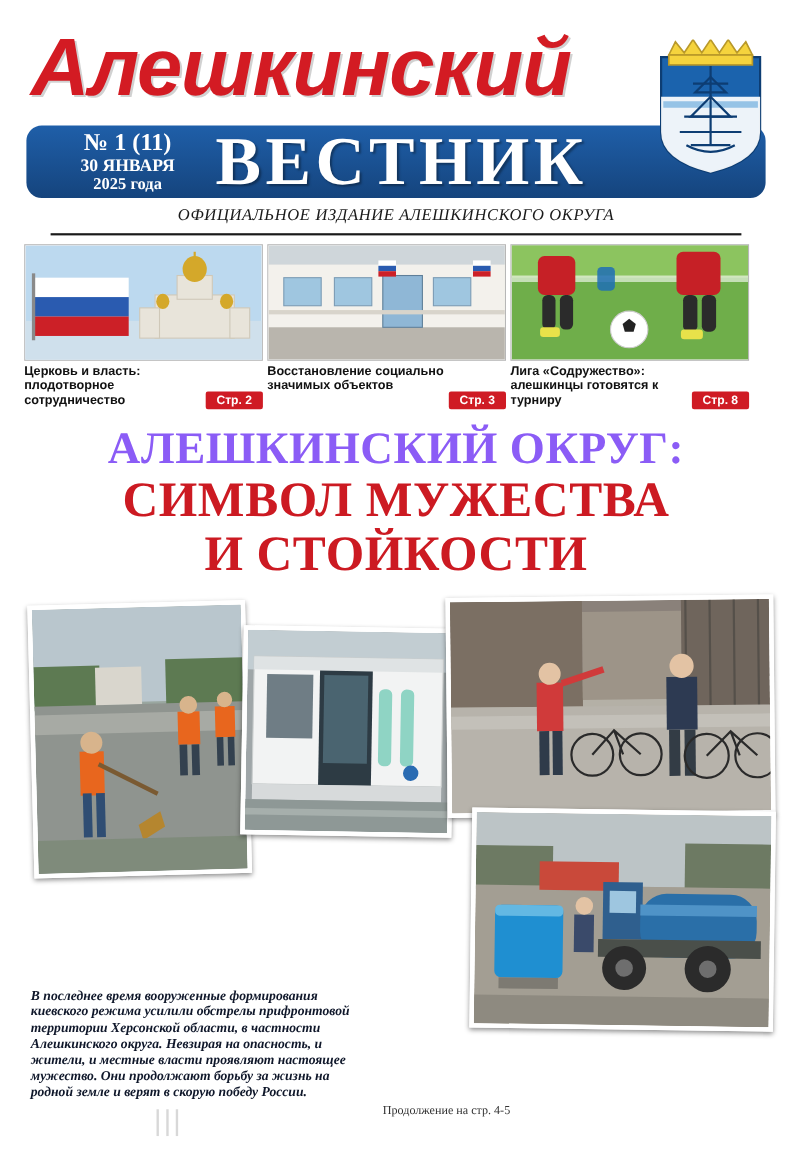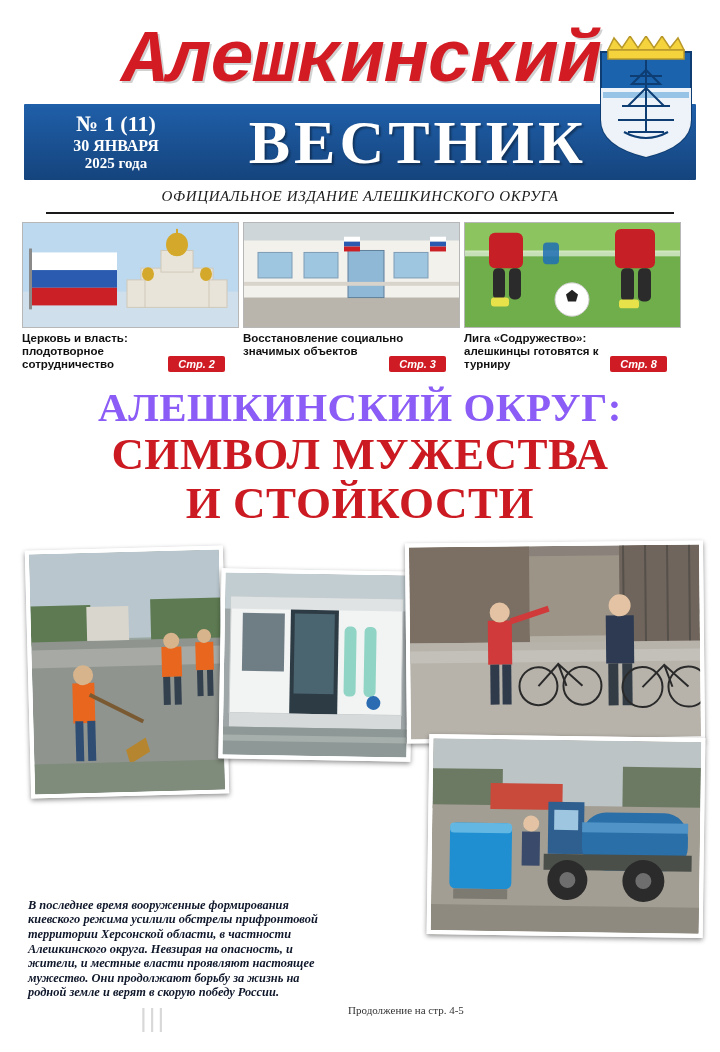--- a/index.html
+++ b/index.html
@@ -22,38 +22,37 @@
   }
 
   
   .masthead {
     position: relative;
     padding: 22px 24px 0 24px;
     height: 212px;
     box-sizing: border-box;
   }
   .masthead-title {
-    font-family: Liberation Mono, monospace;
+    font-family: Liberation Sans, sans-serif;
     font-weight: bold;
     font-style: italic;
     font-size: 74px;
     line-height: 78px;
     color: #d31b23;
     letter-spacing: -1px;
     margin: 0;
     padding-left: 4px;
     text-shadow: 2px 2px 0 rgba(0,0,0,0.18);
-    text-align: center;
   }
   .blue-bar {
     position: relative;
-    margin-top: 4px;
-    height: 76px;
+    margin-top: 14px;
+    height: 66px;
     background: linear-gradient(#1f5fa9, #15447d);
-    border-radius: 1px;
+    border-radius: 14px;
     display: flex;
     align-items: center;
   }
   .issue-box {
     width: 160px;
     margin-left: 12px;
     color: #ffffff;
     text-align: center;
     font-family: "Liberation Serif", serif;
     line-height: 1.12;
@@ -65,21 +64,21 @@
   .issue-date {
     font-size: 16px;
     font-weight: bold;
   }
   .issue-year {
     font-size: 15px;
     font-weight: bold;
   }
   .vestnik {
     flex: 1;
-    text-align: right;
+    text-align: left;
     color: #ffffff;
     font-family: "Liberation Serif", serif;
     font-weight: bold;
     font-size: 62px;
     letter-spacing: 4px;
     line-height: 66px;
     padding-right: 109px;
     text-shadow: 2px 2px 2px rgba(0,0,0,0.35);
   }
   .coat {
@@ -125,27 +124,26 @@
     margin-top: 4px;
     font-size: 11.5px;
     font-weight: bold;
     line-height: 13px;
     color: #111;
     min-height: 40px;
     padding-right: 56px;
   }
   .page-tag {
     position: absolute;
-    right: 14px;
+    right: 0;
     bottom: 0;
     background: #cf1b24;
     color: #fff;
     font-size: 11px;
     font-weight: bold;
-    font-style: italic;
     padding: 2px 10px;
     border-radius: 2px;
   }
 
   
   .headline {
     text-align: center;
     font-family: "Liberation Serif", serif;
     font-weight: bold;
     margin-top: 12px;

